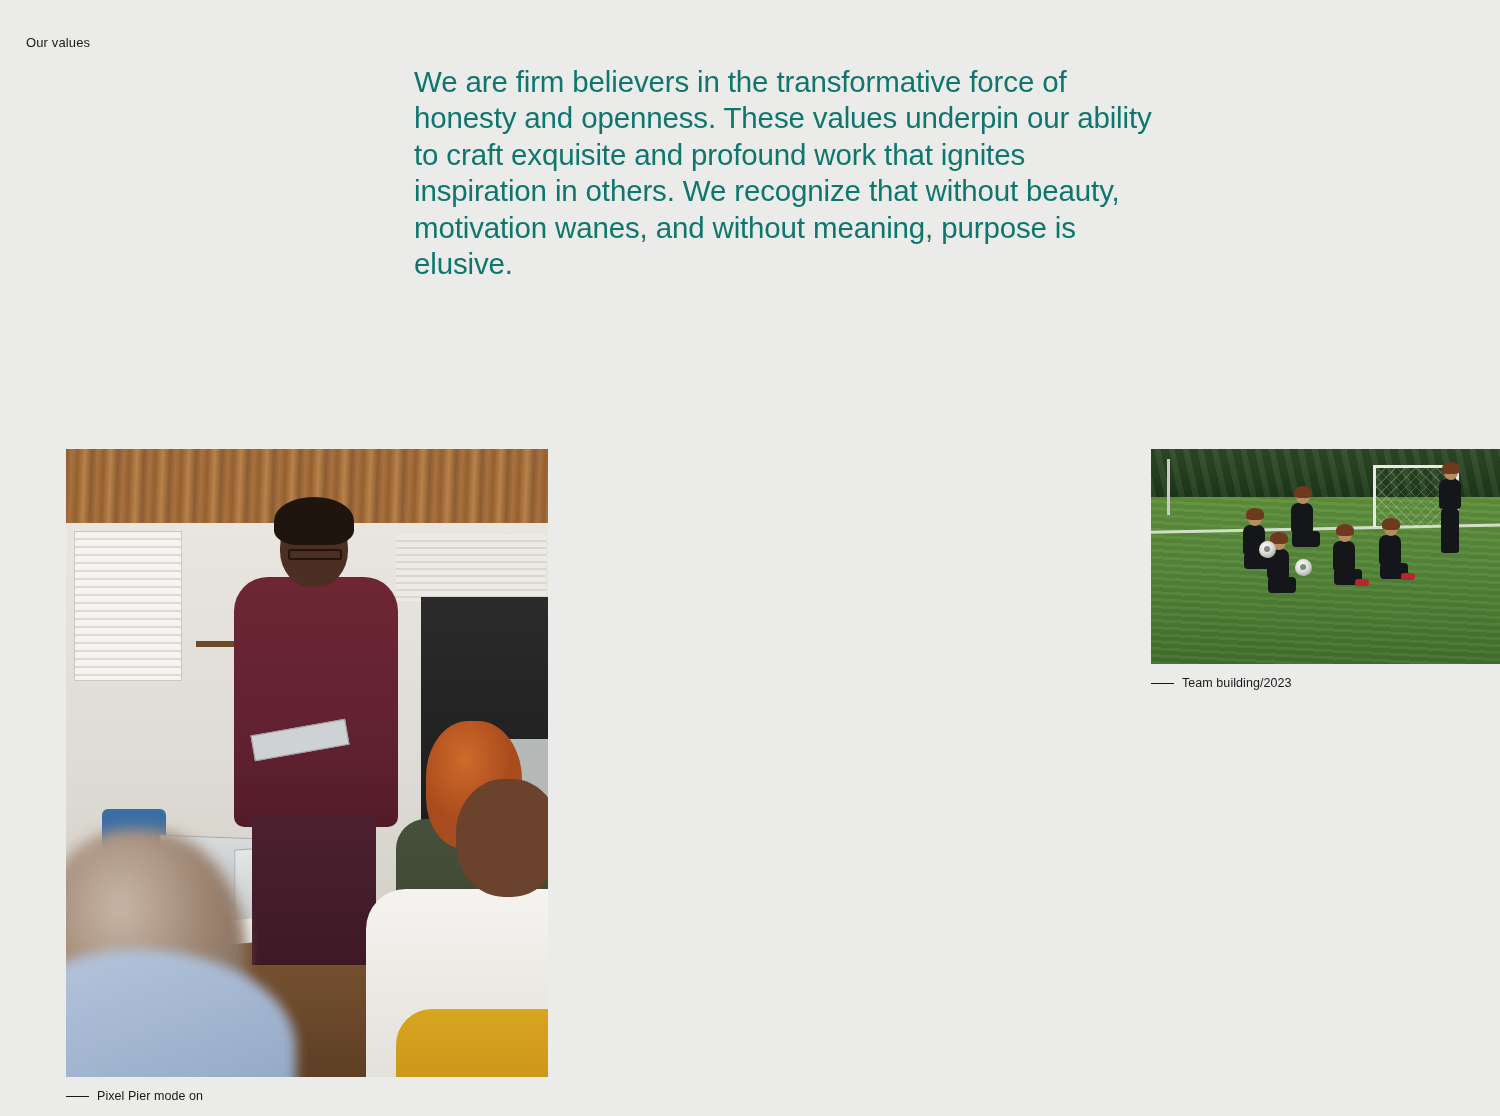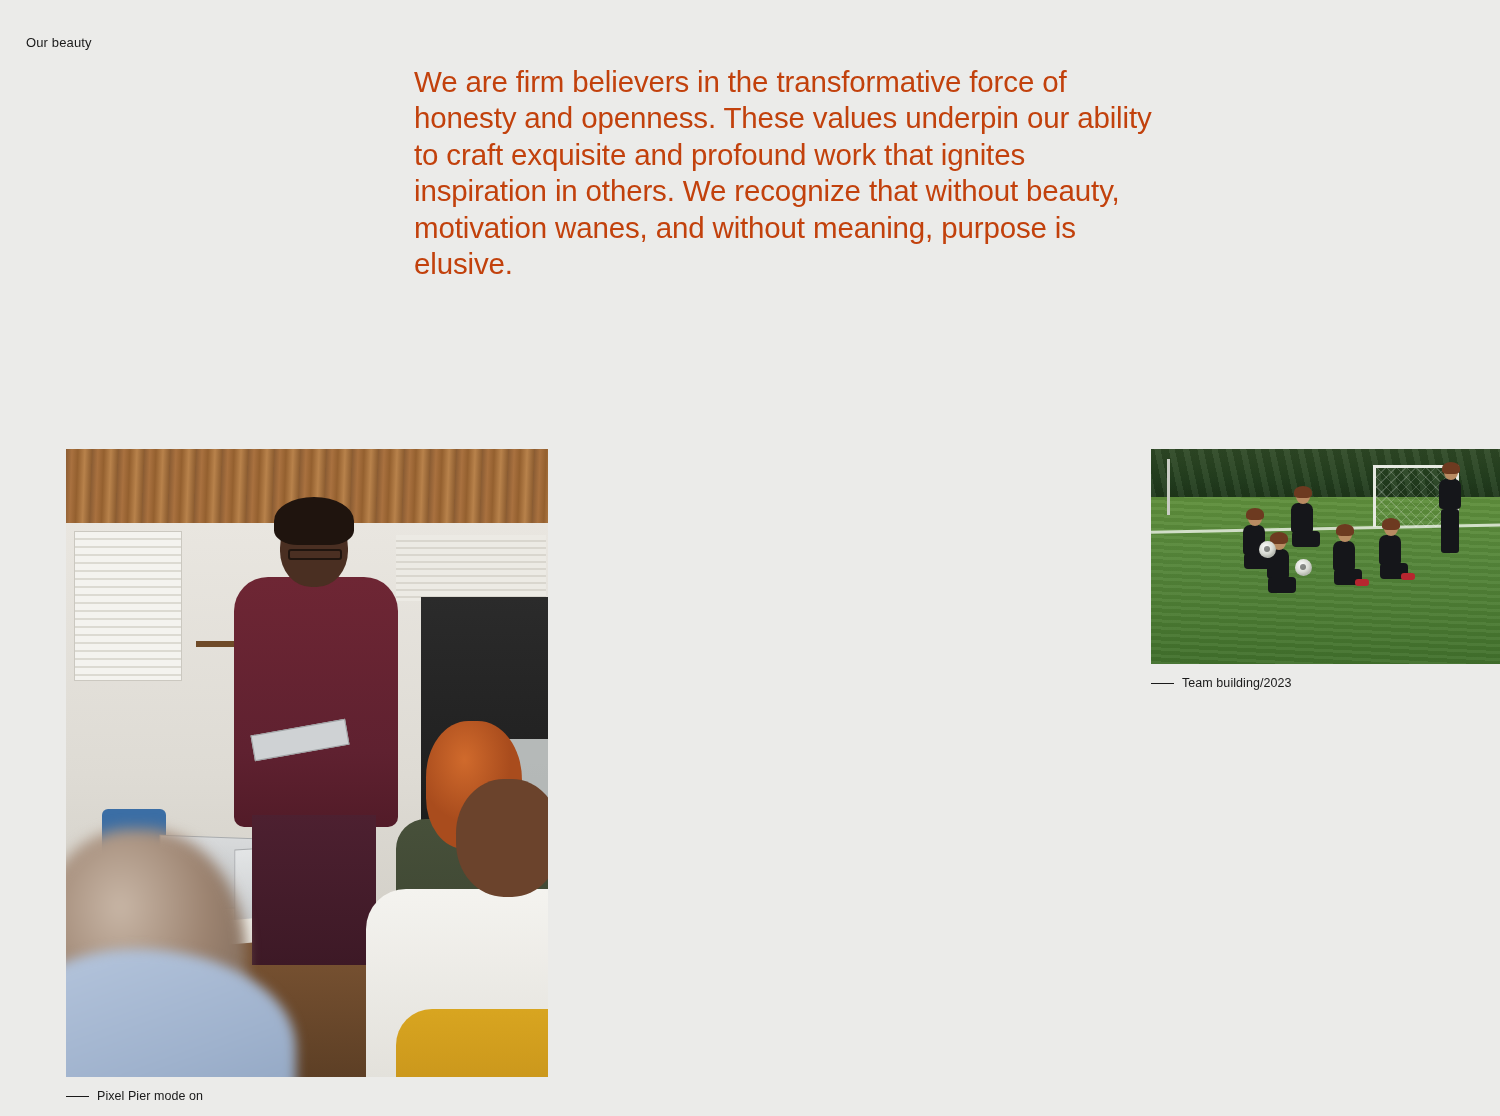--- a/index.html
+++ b/index.html
@@ -28,21 +28,21 @@
 
   
   .lead {
     position: absolute;
     left: 414px;
     top: 34px;
     width: 740px;
     font-size: 29.5px;
     line-height: 36.5px;
     letter-spacing: -0.005em;
-    color: #c2410c;
+    color: #0f766e;
     font-weight: 400;
   }
 
   
   .figure { position: absolute; }
 
   .figure .frame {
     position: relative;
     overflow: hidden;
     background: #cfcfcb;
@@ -280,21 +280,21 @@
     background: radial-gradient(60% 60% at 40% 35%, #ffffff 0%, #d7d9d2 70%, #b6b9b1 100%);
   }
   .ball::after {
     content: ""; position: absolute; left: 5px; top: 5px; width: 6px; height: 6px;
     background: #2c2f2b; border-radius: 50%; opacity: .55;
   }
 </style>
 </head>
 <body>
 
-<div class="section-label">Our beauty</div>
+<div class="section-label">Our values</div>
 
 <p class="lead">We are firm believers in the transformative force of honesty and openness. These values underpin our ability to craft exquisite and profound work that ignites inspiration in others. We recognize that without beauty, motivation wanes, and without meaning, purpose is elusive.</p>
 
 <figure class="figure" id="figure-office">
   <div class="frame" role="img" aria-label="Team meeting around a wooden table in a bright studio, a man standing holding a tablet">
     <div class="photo">
       <div class="office-ceiling"></div>
       <div class="office-wall"></div>
       <div class="office-window"></div>
       <div class="office-blind"></div>

